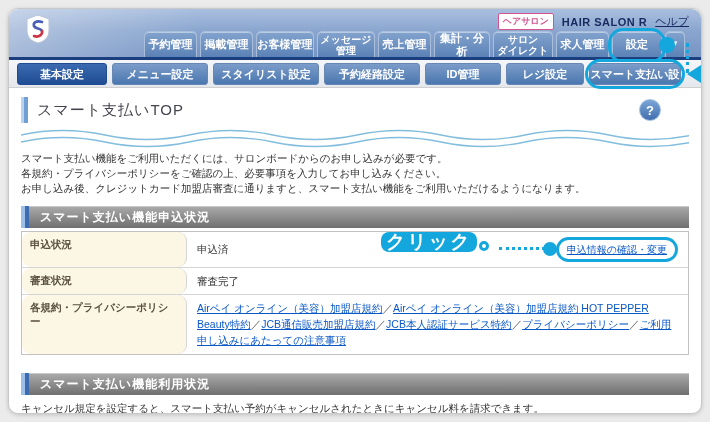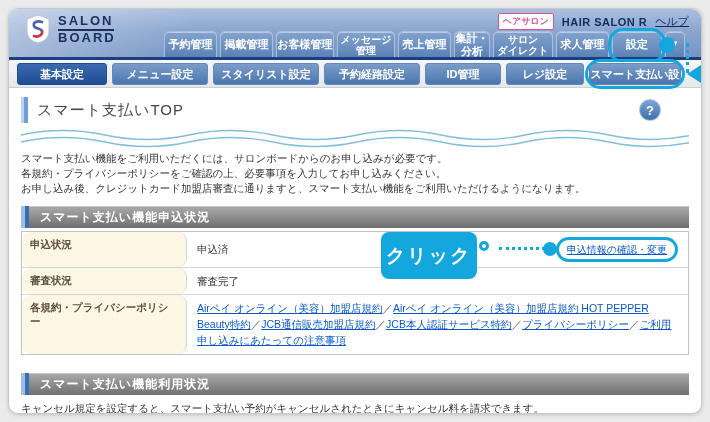--- a/index.html
+++ b/index.html
@@ -21,21 +21,21 @@
   .help-link { color:#18295e; text-decoration:underline; cursor:pointer; }
 
   .main-tabs { position:absolute; right:16px; bottom:0; display:flex; align-items:flex-end; gap:3px; }
   .tab { height:26px; display:flex; align-items:center; justify-content:center; text-align:center;
          color:#fff; font-weight:bold; font-size:11px; white-space:pre-line; line-height:1.1;
          background:linear-gradient(#83a3ce, #5b82b6); border:1px solid #a9bedb; border-bottom:none;
          border-radius:5px 5px 0 0; box-shadow:inset 0 1px 0 rgba(255,255,255,.45); cursor:pointer; }
   .tab.small2 { font-size:10px; }
   .t-yoyaku,.t-keisai,.t-uriage,.t-kyujin { width:53px; }
   .t-okyaku,.t-msg { width:58px; }
-  .t-shukei { width:36px; }
+  .t-shukei { width:56px; }
   .t-direct { width:60px; }
   .t-settei { width:50px; position:relative; }
   .t-more { width:20px; font-size:8px; }
   
   .t-settei::before { content:""; position:absolute; left:-5px; right:-5px; top:-4px; bottom:-6px;
          border:3px solid #14a7dd; border-radius:15px; pointer-events:none; }
   .t-settei::after { content:""; position:absolute; right:-14px; top:50%; margin-top:-8px; width:16px; height:16px;
          background:#14a7dd; border-radius:50%; pointer-events:none; }
 
   .navline { height:3px; background:#1b3e7e; }
@@ -83,45 +83,41 @@
   .cell-v.wrap { display:block; }
   a.lnk { color:#0a58c8; text-decoration:underline; cursor:pointer; }
   .sep { color:#333; }
 
   .note { margin-top:6px; font-size:10.5px; color:#333; line-height:15px; }
 
   
   .capsule { position:relative; margin-left:auto; border:3px solid #14a7dd; border-radius:13px;
           padding:1px 8px; background:#fff; z-index:6; white-space:nowrap; }
   .capsule .lnk { font-size:10px; }
-  .click-badge { position:absolute; left:-178px; top:-8px; width:96px; height:47px; background:#14a7dd;
+  .click-badge { position:absolute; left:-178px; top:-8px; width:96px; height:20px; background:#14a7dd;
           border-radius:8px; color:#fff; font-weight:bold; font-size:19px; letter-spacing:2px;
           display:flex; align-items:center; justify-content:center; }
   .open-dot { position:absolute; left:-80px; top:50%; margin-top:-8px; width:10px; height:10px;
           background:#fff; border:3px solid #14a7dd; border-radius:50%; }
   .dot-line { position:absolute; left:-60px; top:50%; margin-top:-2px; width:46px; border-top:3px dotted #14a7dd; }
   .filled-dot { position:absolute; left:-16px; top:50%; margin-top:-7px; width:14px; height:14px;
           background:#14a7dd; border-radius:50%; }
 </style>
 </head>
 <body>
 
 <div class="card">
 
   <div class="header">
     <div class="logo">
       <svg width="26" height="30" viewBox="0 0 26 30">
         <path d="M13 1 L24 5 V16 C24 24 19 27.5 13 29 C7 27.5 2 24 2 16 V5 Z" fill="#ffffff" stroke="#b9c4d6" stroke-width="1"></path>
         <path d="M17 8 C11 6 8 9 9 12 C10 15 16 14 17 17" fill="none" stroke="#4a5fb5" stroke-width="2.6" stroke-linecap="round"></path>
         <path d="M17 17 C18 20 14 24 9 22" fill="none" stroke="#cc3344" stroke-width="2.6" stroke-linecap="round"></path>
       </svg>
-      <div class="logo-text">
-        <span class="l1">SALON</span><br>
-        <span class="l2">BOARD</span>
-      </div>
     </div>
 
     <div class="salon-info">
       <span class="hair-badge">ヘアサロン</span>
       <span class="salon-name">HAIR SALON R</span>
       <span class="help-link">ヘルプ</span>
     </div>
 
     <div class="main-tabs">
       <div class="tab t-yoyaku">予約管理</div>

